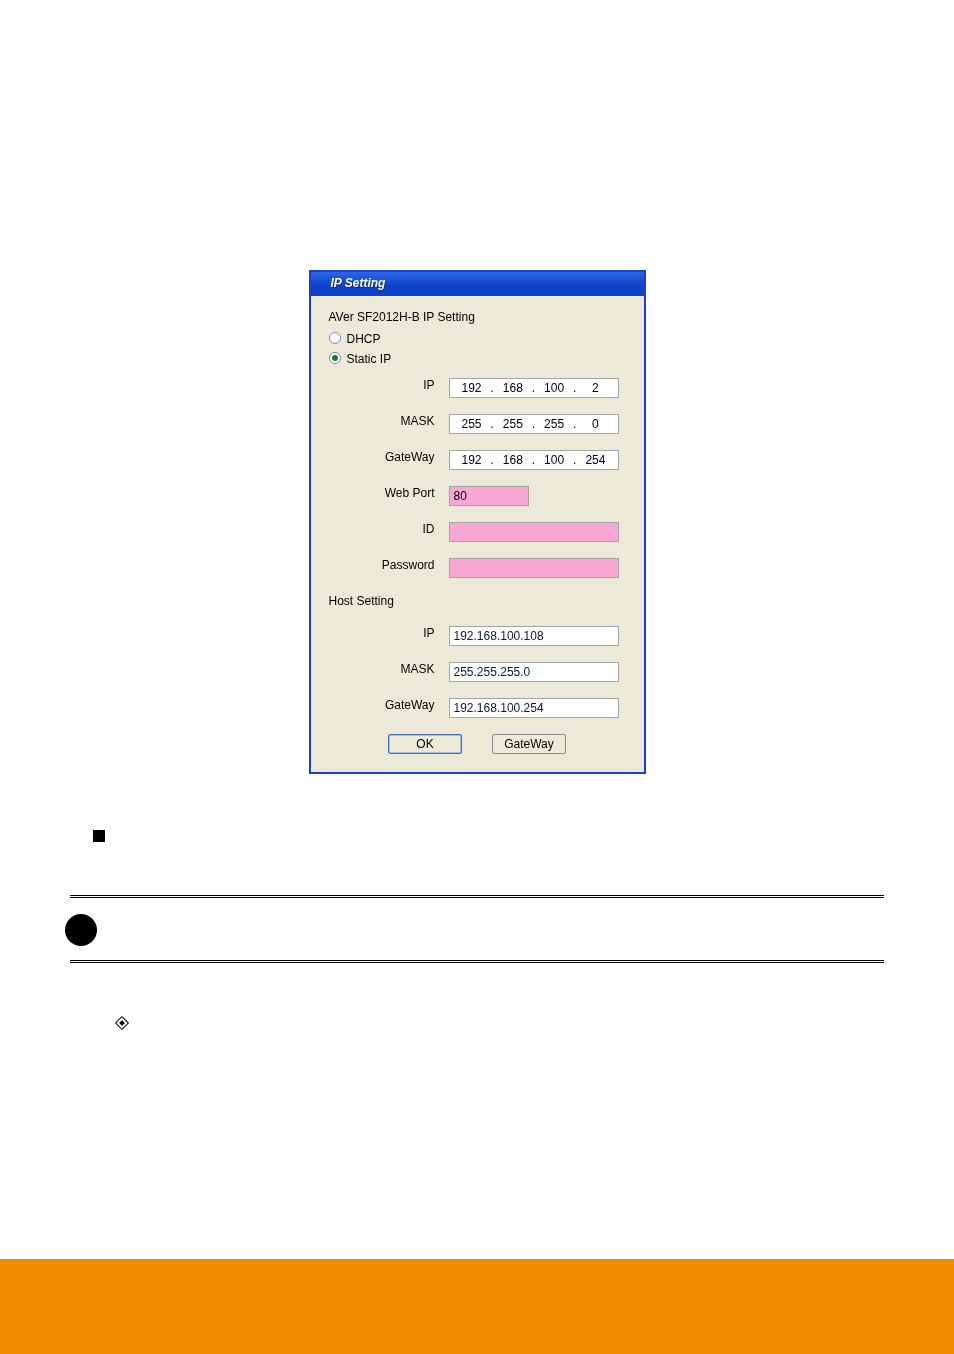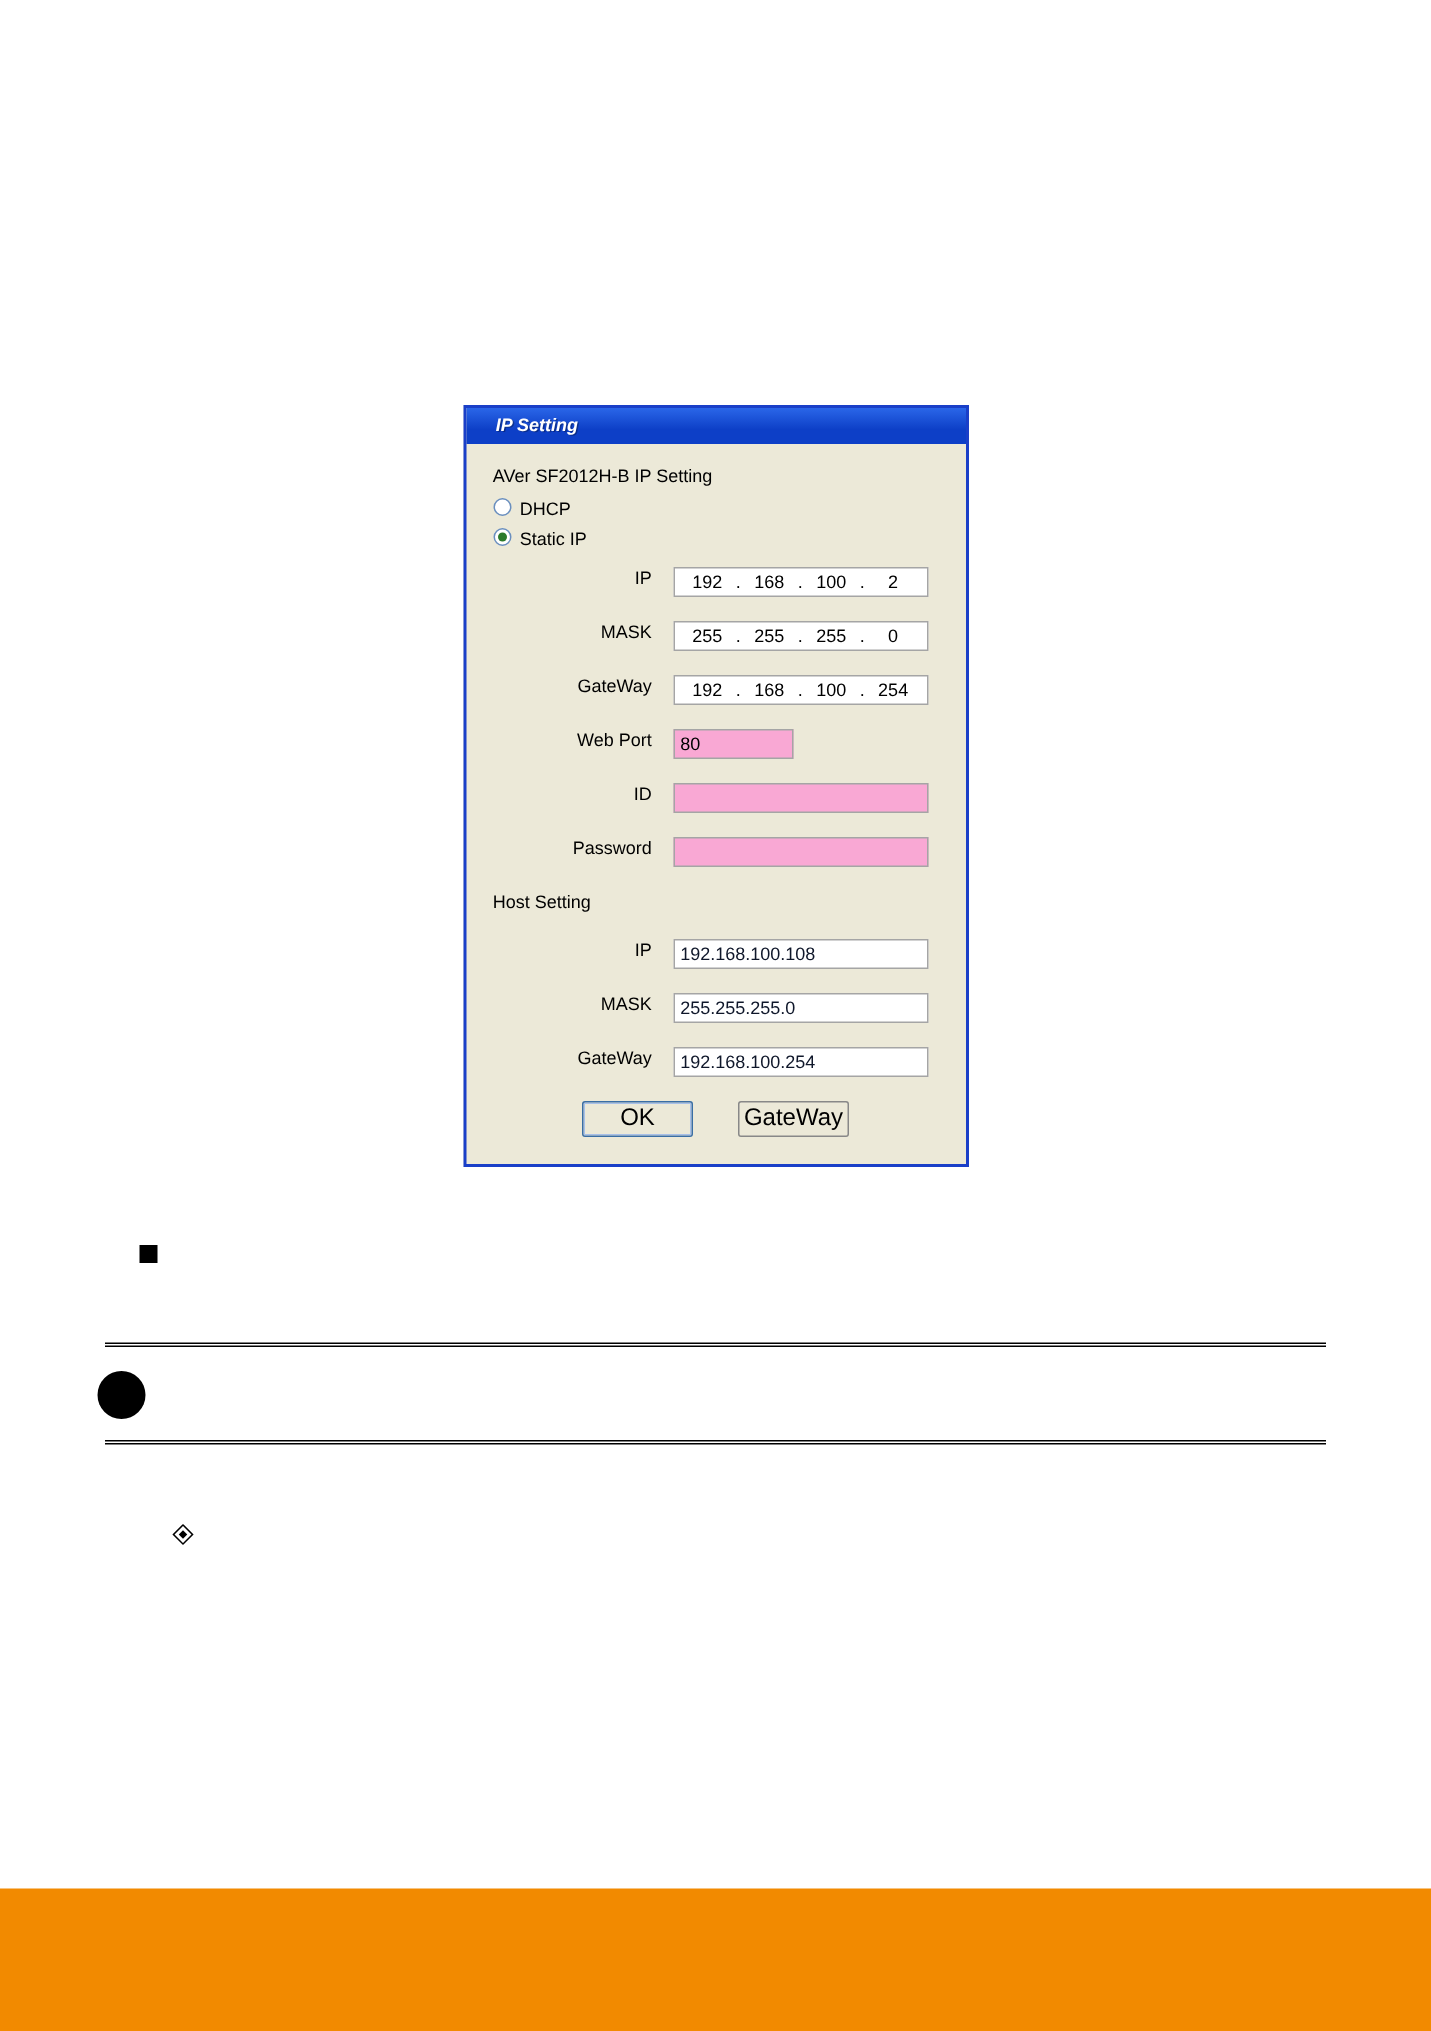--- a/index.html
+++ b/index.html
@@ -125,21 +125,21 @@
     gap: 30px;
     margin-top: 8px;
     margin-bottom: 4px;
   }
   .btn {
     border: 1px solid #888;
     background: #ece9d8;
     padding: 2px 0;
     width: 74px;
     text-align: center;
-    font-size: 16px;
+    font-size: 12px;
     border-radius: 2px;
   }
   .btn.ok {
     border: 1px solid #3a6ea5;
     box-shadow: inset 0 0 0 1px #a8c0e8;
   }
 
   .bullet-square {
     position: absolute;
     left: 93px;

